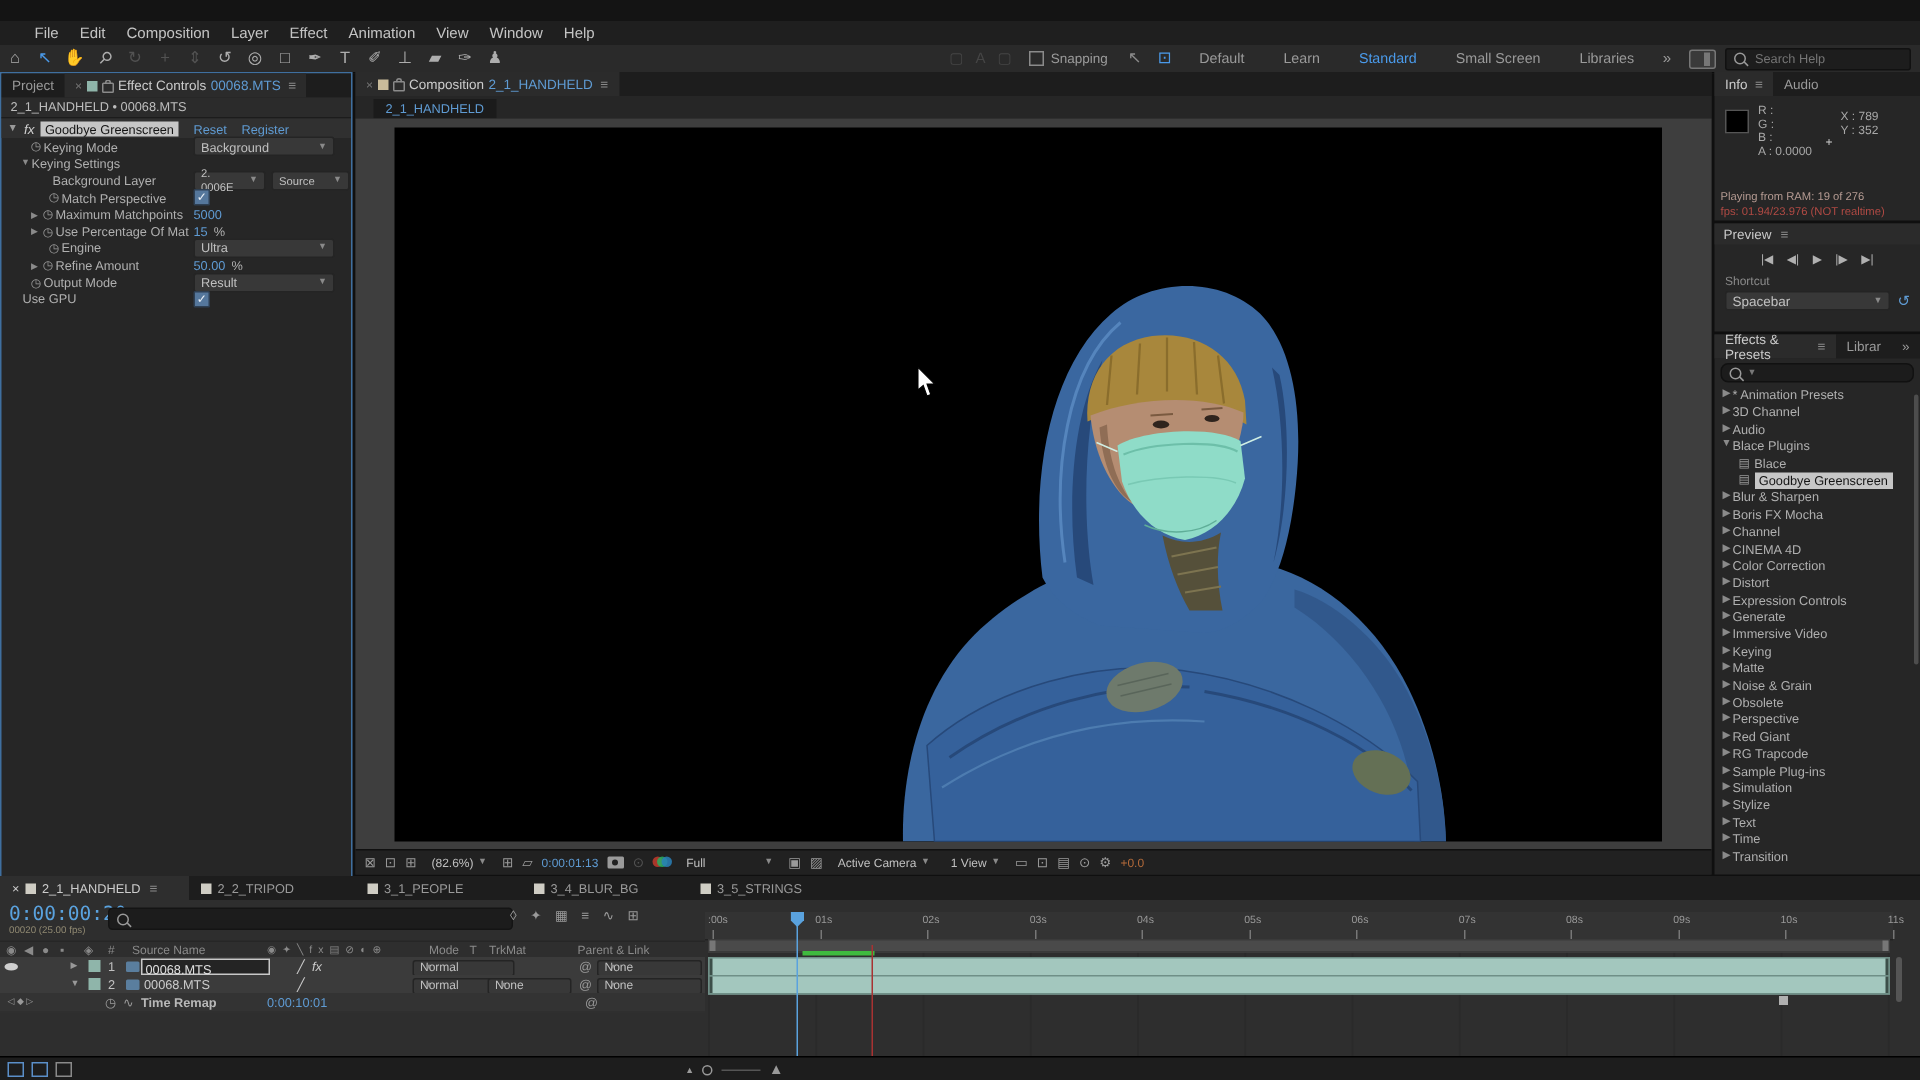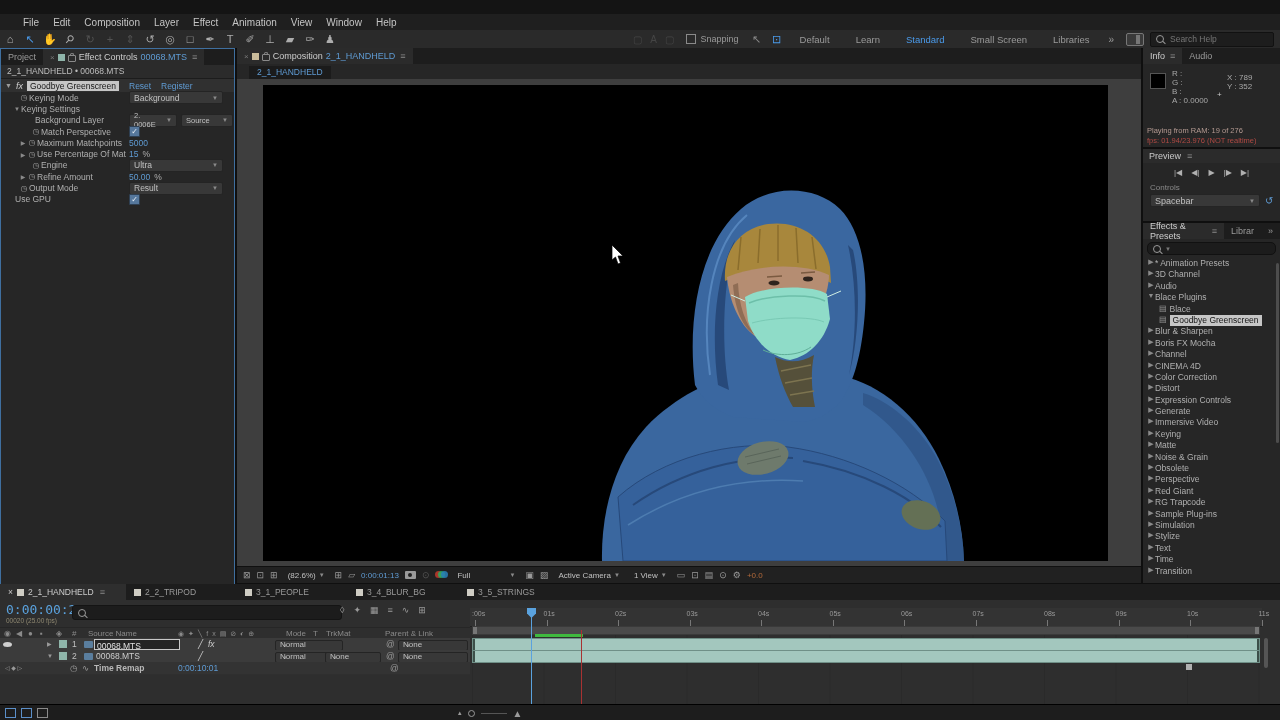--- a/index.html
+++ b/index.html
@@ -451,21 +451,21 @@
       <span>Preview</span>
       <span class="pmenu">≡</span>
     </div>
     <div id="transport">
         <span>|◀</span>
         <span>◀|</span>
         <span>▶</span>
         <span>|▶</span>
         <span>▶|</span>
       </div>
-    <div id="shortcut-label">Controls</div>
+    <div id="shortcut-label">Shortcut</div>
     <div id="shortcut-row">
       <span class="dd" id="shortcut-dd">
         <span>Spacebar</span>
           <span class="ar">▼</span>
       </span>
       <span id="reset-shortcut">↺</span>
     </div>
   </div>
 
   <div id="fx-panel" class="abs">

